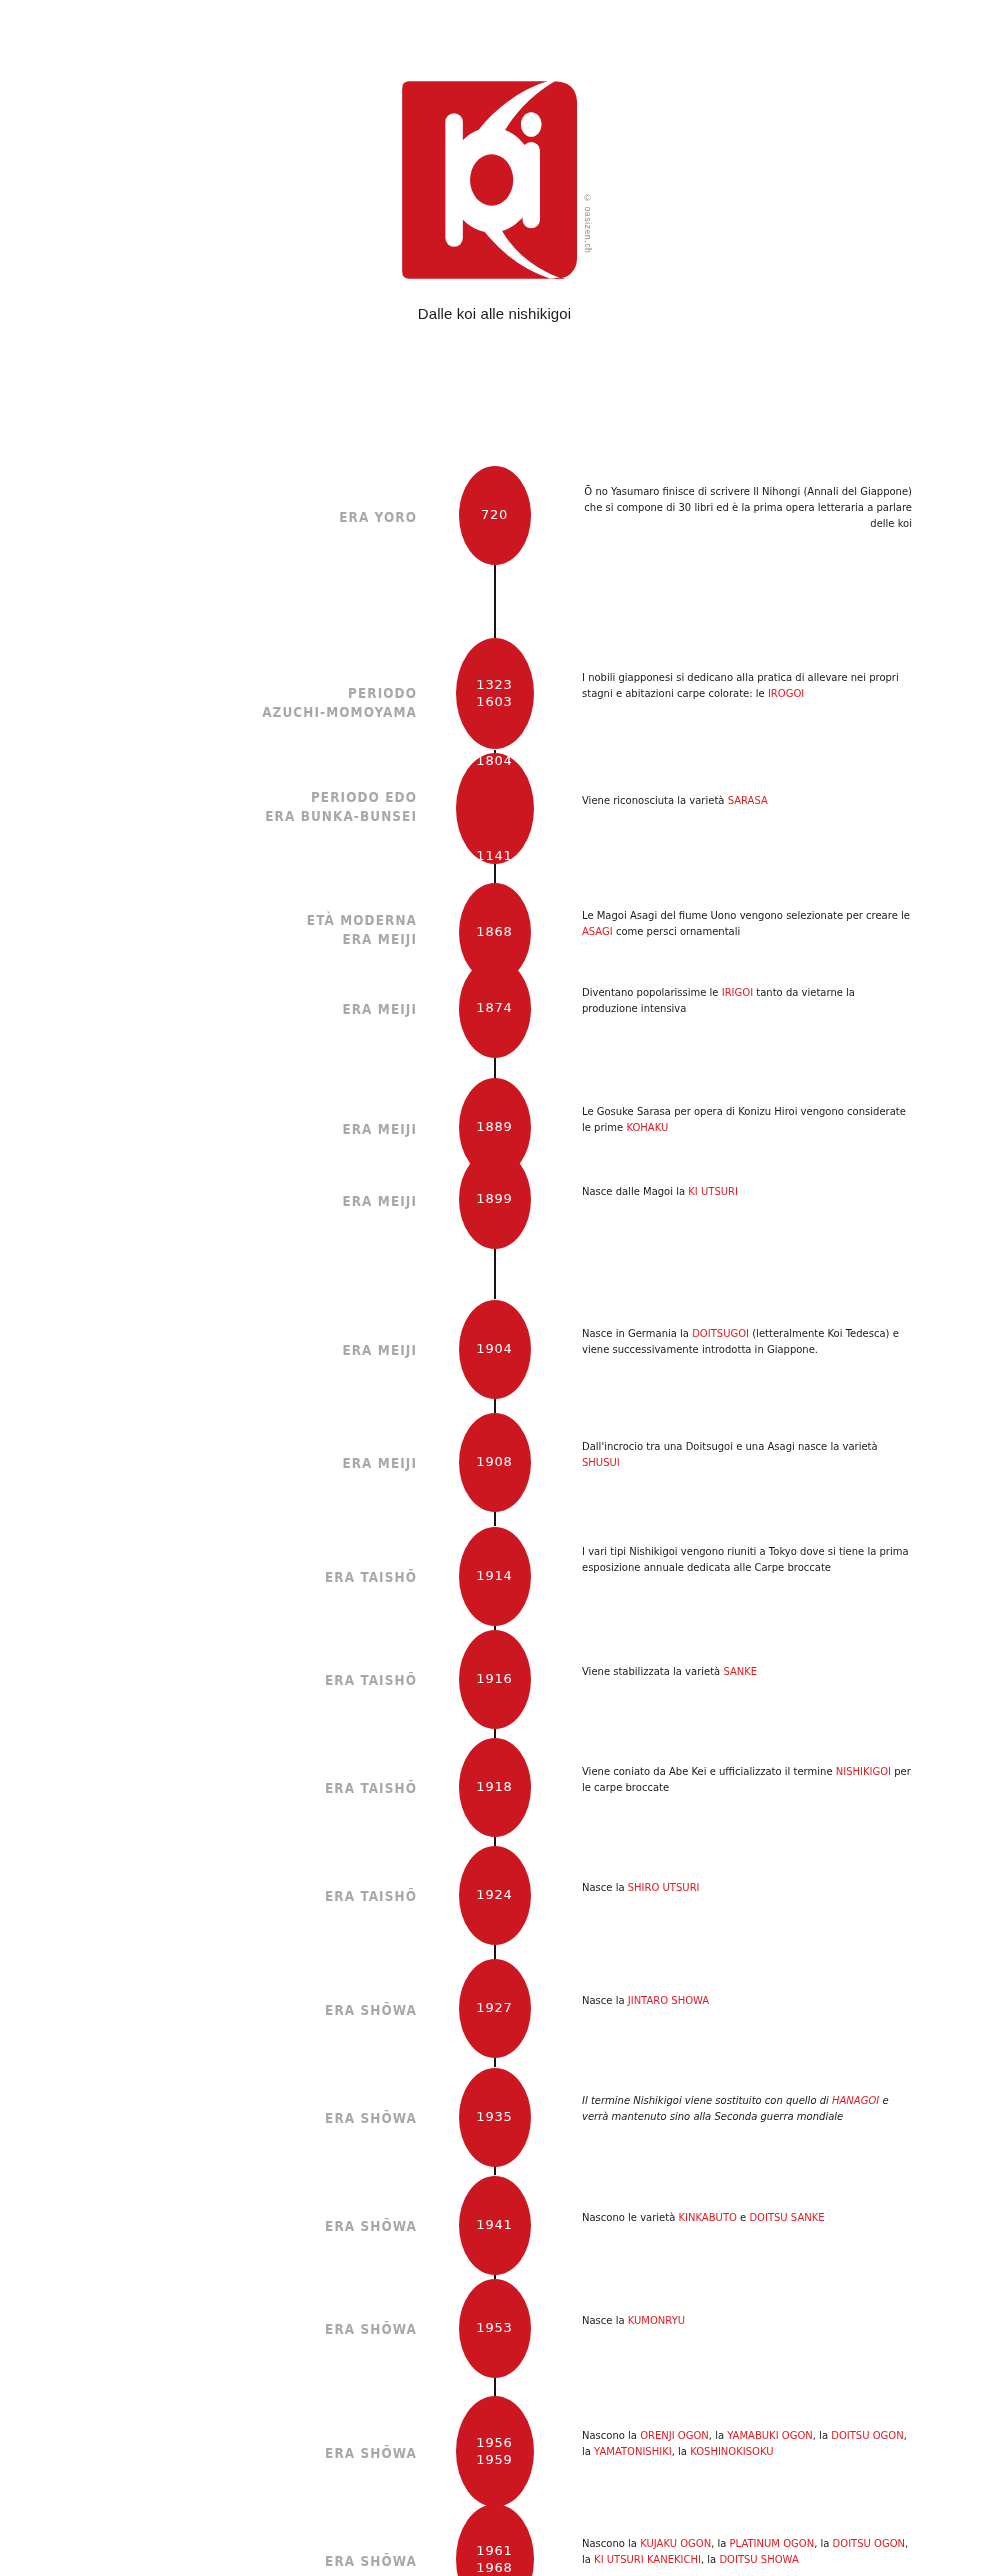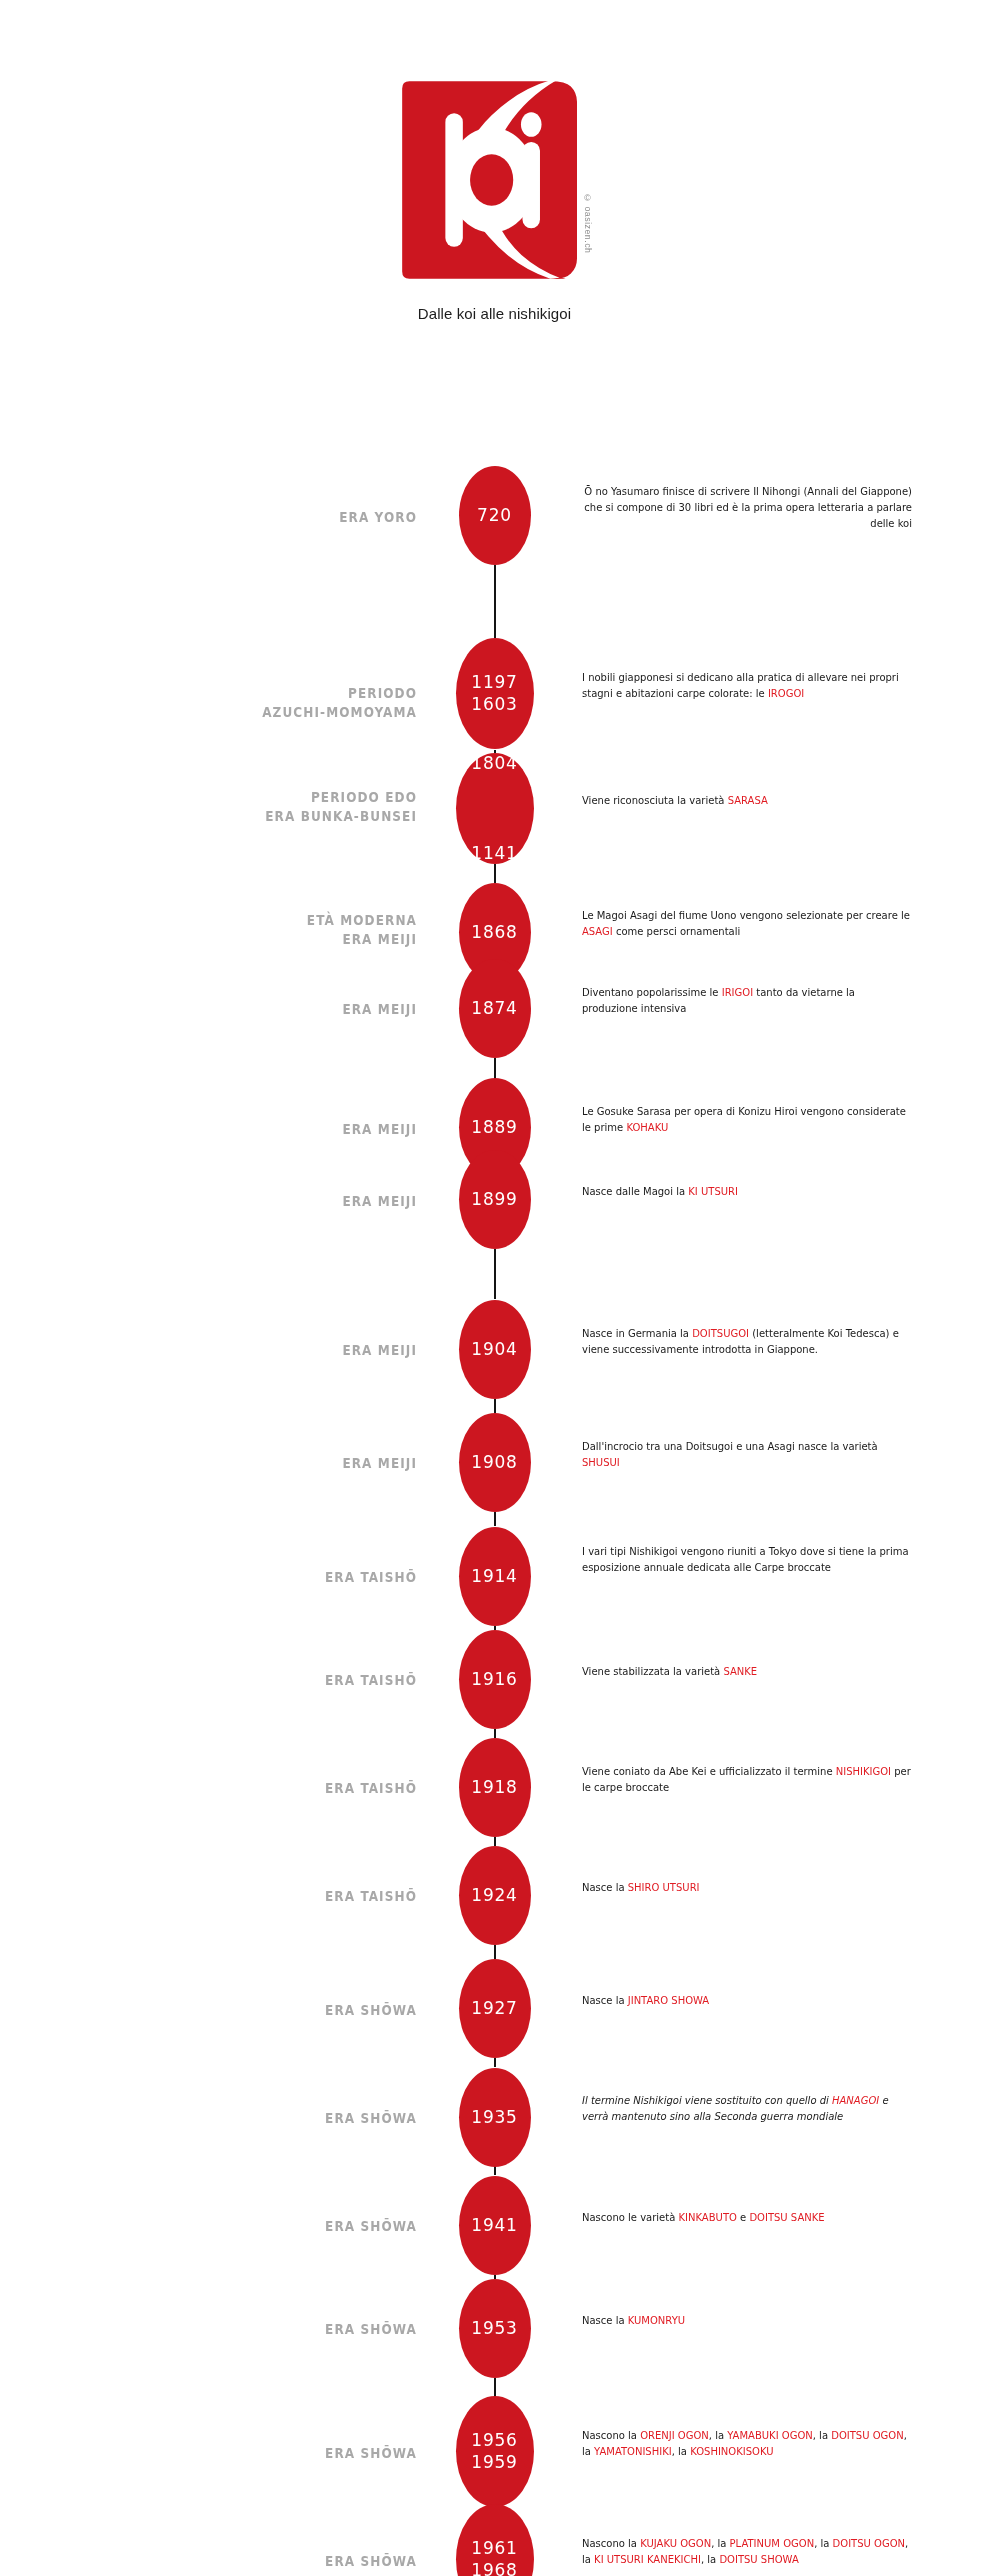--- a/index.html
+++ b/index.html
@@ -95,21 +95,21 @@
     border-radius: 50%;
     background: #CC1620;
     display: flex;
     flex-direction: column;
     align-items: center;
     justify-content: center;
     z-index: 3;
   }
   .node .year {
     color: #ffffff;
-    font-size: 17px;
+    font-size: 13px;
     font-weight: 400;
     letter-spacing: 0.8px;
     line-height: 1.25;
     font-family: "DejaVu Sans", sans-serif;
   }
 
   .desc {
     position: absolute;
     left: 582px;
     width: 330px;
@@ -152,21 +152,21 @@
         <div class="node" style="top:44px;width:72px;height:99px;">
           <span class="year">720</span>
         </div>
         <div class="desc" style="top:62px;text-align:right;"><span>Ō no Yasumaro finisce di scrivere Il Nihongi (Annali del Giappone) che si compone di 30 libri ed è la prima opera letteraria a parlare delle koi</span></div>
       </div>
       <div class="spine" style="top:328px;height:3.1px;"></div>
       <div class="row">
         <div class="era-label" style="top:254px;margin-top:8px;">PERIODO
 AZUCHI-MOMOYAMA</div>
         <div class="node" style="top:216px;width:78px;height:111px;">
-          <span class="year">1197</span>
+          <span class="year">1323</span>
           <span class="year">1603</span>
         </div>
         <div class="desc" style="top:248px;"><span>I nobili giapponesi si dedicano alla pratica di allevare nei propri stagni e abitazioni carpe colorate: le </span><span class="hl">IROGOI</span></div>
       </div>
       <div class="spine" style="top:442px;height:18.5px;"></div>
       <div class="row">
         <div class="era-label" style="top:366px;">PERIODO EDO
 ERA  BUNKA-BUNSEI</div>
         <div class="node" style="top:331px;width:78px;height:111px;justify-content:space-between;">
           <span class="year">1804</span>

